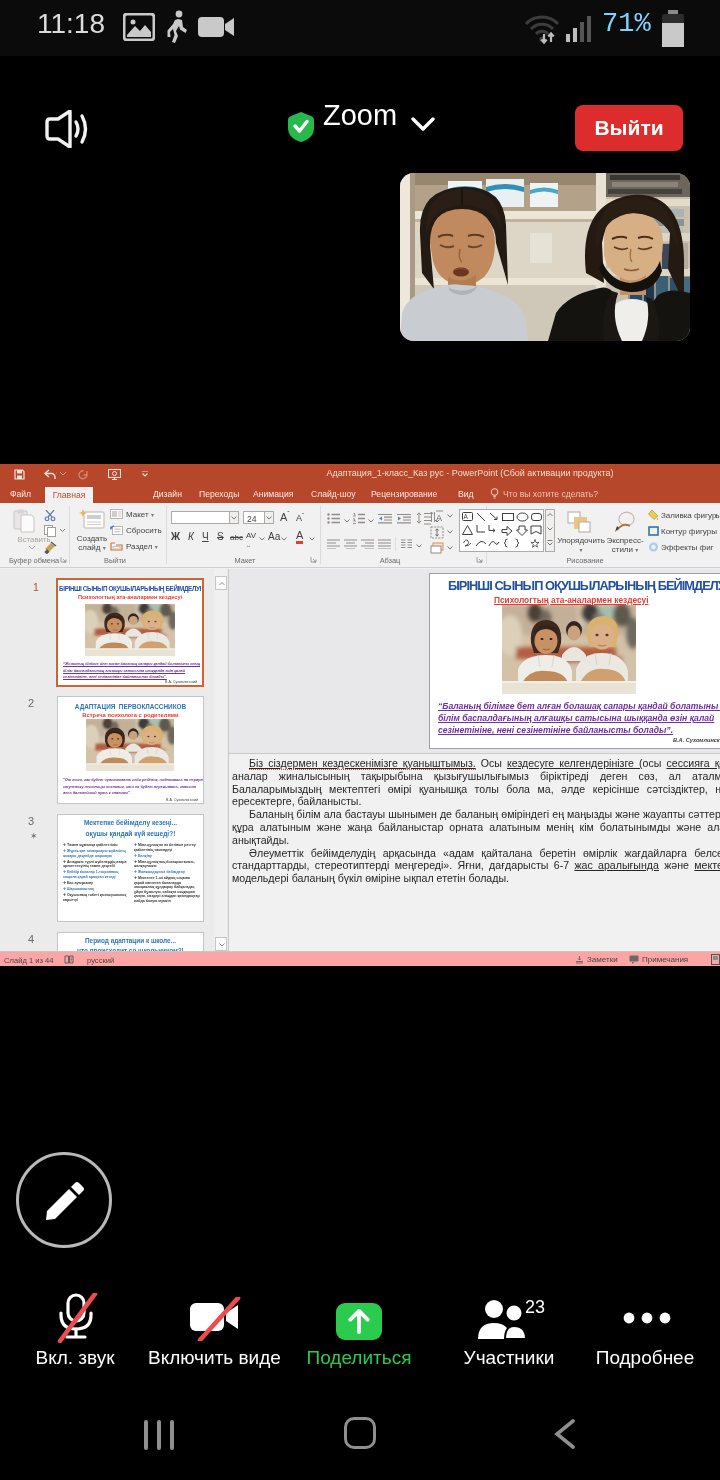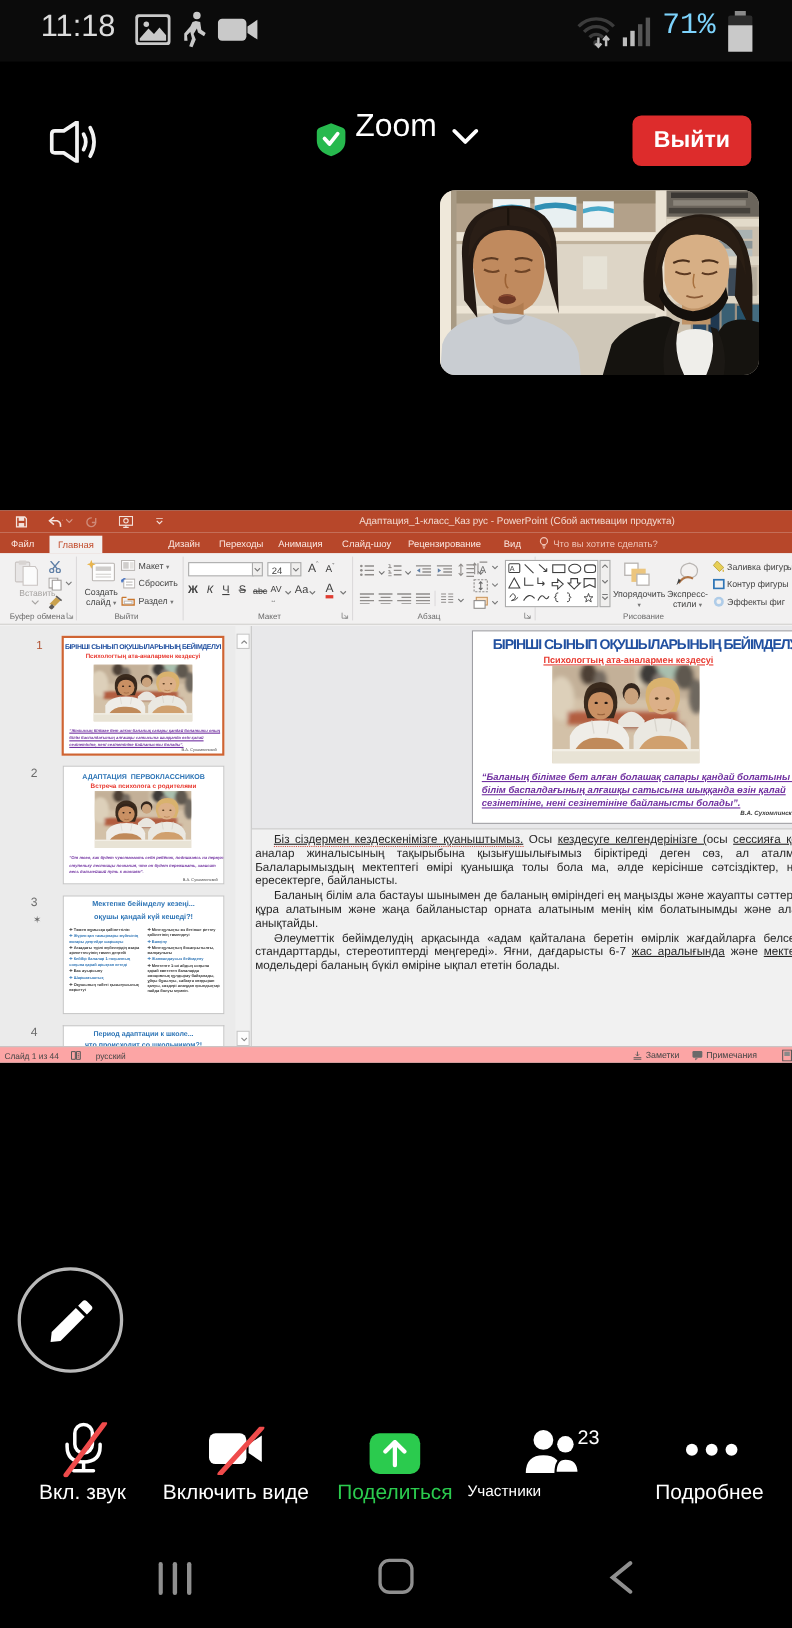--- a/index.html
+++ b/index.html
@@ -675,21 +675,21 @@
   </div>
   <div class="abs" style="left:289px;top:64px;width:140px;text-align:center;font-size:19px;color:#2bcb4e;">Поделиться</div>
 
   <svg class="abs" style="left:477px;top:16px" width="50" height="42" viewBox="0 0 50 42">
     <circle cx="17" cy="10" r="9" fill="#fff"></circle>
     <path d="M1 40 Q1 24 17 24 Q33 24 33 40 Z" fill="#fff"></path>
     <circle cx="37" cy="14" r="7.5" fill="#fff"></circle>
     <path d="M28 40 Q28 27 37 27 Q49 27 49 40 Z" fill="#fff" stroke="#000" stroke-width="2"></path>
   </svg>
   <div class="abs" style="left:525px;top:14px;font-size:18px;color:#fff;">23</div>
-  <div class="abs" style="left:425px;top:64px;width:140px;font-size:14px;">Участники</div>
+  <div class="abs" style="left:439px;top:64px;width:140px;text-align:center;font-size:19px;">Участники</div>
 
   <svg class="abs" style="left:622px;top:28px" width="50" height="14" viewBox="0 0 50 14">
     <circle cx="7" cy="7" r="5.4" fill="#fff"></circle>
       <circle cx="25" cy="7" r="5.4" fill="#fff"></circle>
       <circle cx="43" cy="7" r="5.4" fill="#fff"></circle>
   </svg>
   <div class="abs" style="left:575px;top:64px;width:140px;text-align:center;font-size:19px;">Подробнее</div>
 </div>
 
 <div class="abs" style="left:0;top:1400px;width:720px;height:80px;background:#000;">

